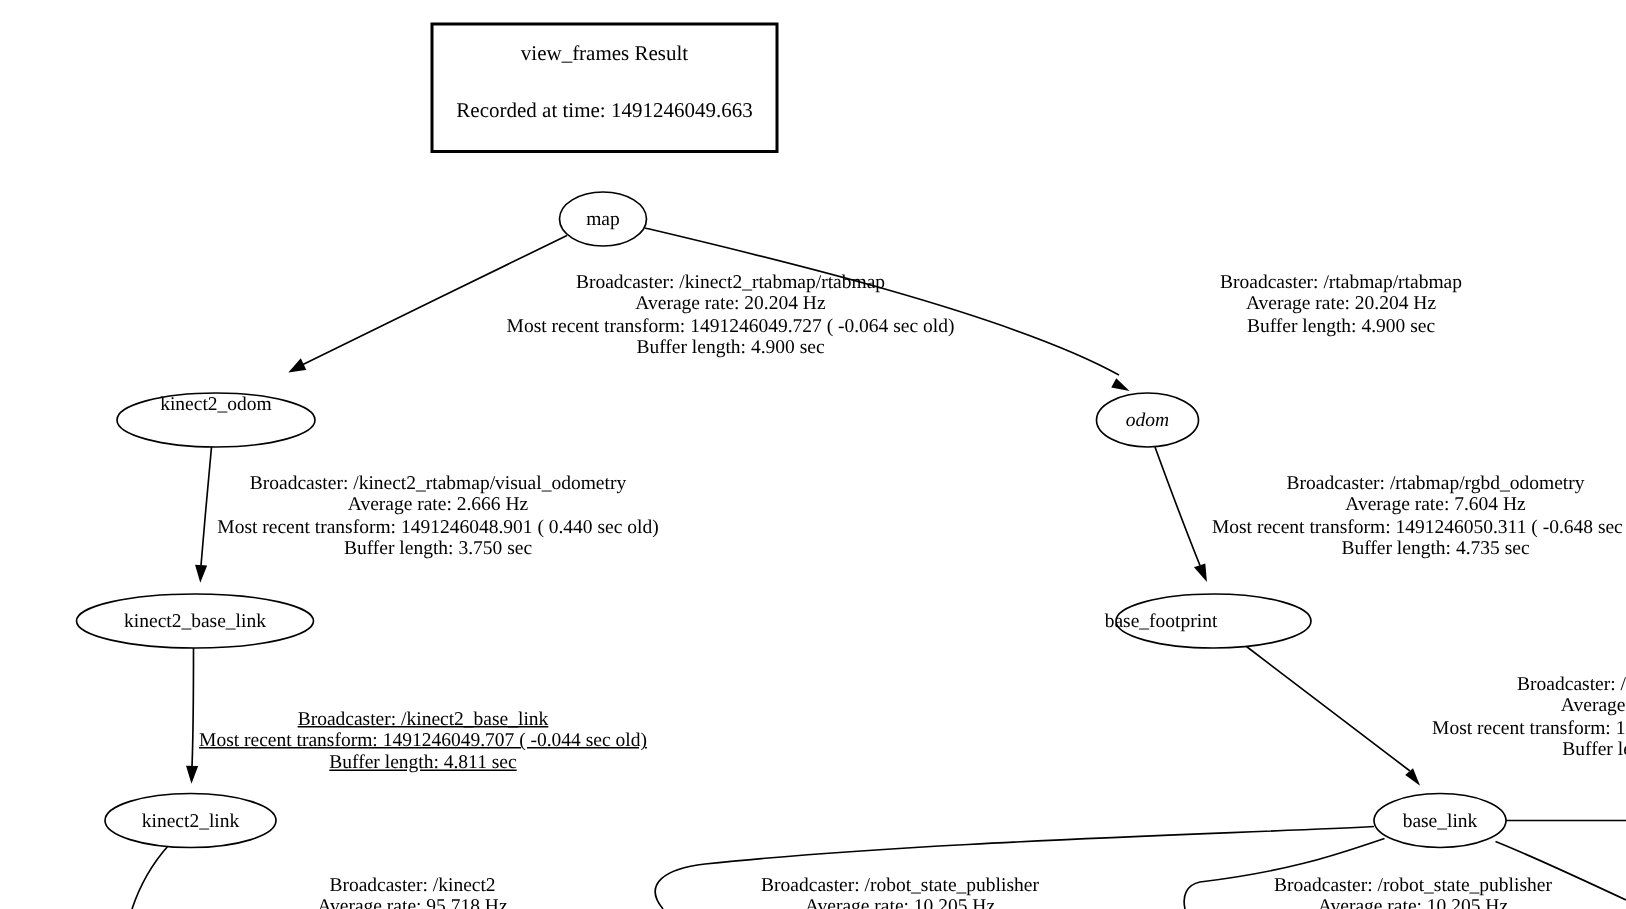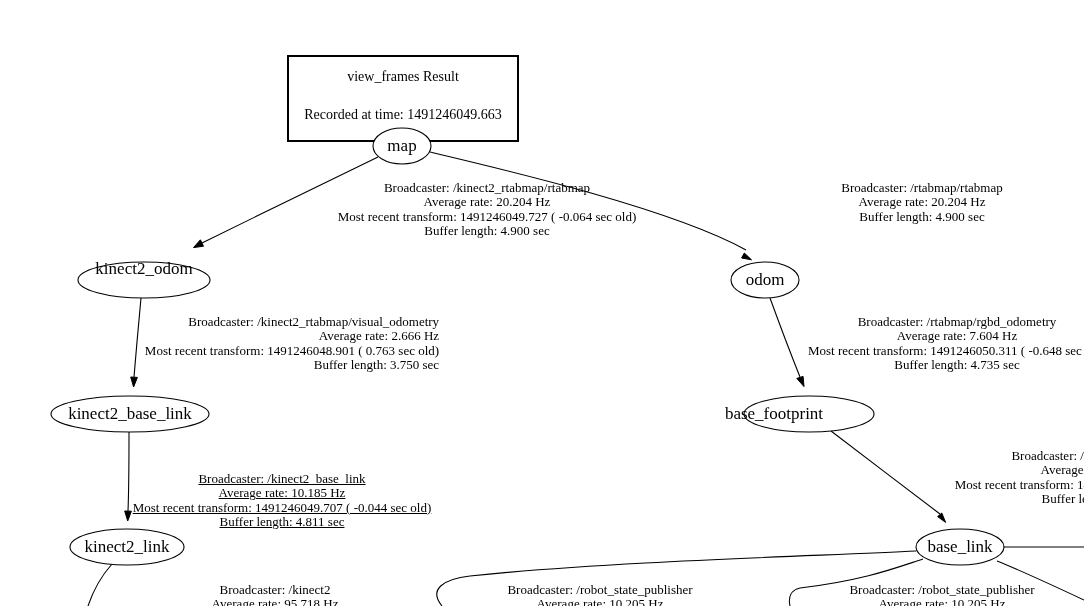--- a/index.html
+++ b/index.html
@@ -43,37 +43,36 @@
     fill: #ffffff;
     stroke: #000000;
     stroke-width: 1.1px;
   }
   .title-box {
     position: absolute;
     box-sizing: border-box;
     border: 2px solid #000000;
     background: #ffffff;
     text-align: center;
-    margin-top: 40px;
   }
   .title-line-1 {
     font-size: 14px;
     line-height: 16px;
     padding-top: 12px;
     white-space: nowrap;
   }
   .title-line-2 {
     font-size: 14px;
     line-height: 16px;
     padding-top: 22px;
     white-space: nowrap;
   }
   .node-label {
     position: absolute;
-    font-size: 17px;
+    font-size: 13px;
     line-height: 14px;
     text-align: center;
     white-space: nowrap;
     transform: translate(-50%, -50%);
     pointer-events: none;
   }
   .edge-label {
     position: absolute;
     font-size: 13px;
     line-height: 14.4px;
@@ -152,56 +151,55 @@
       <ellipse class="node-ellipse" cx="765" cy="280" rx="34" ry="18"></ellipse>
       <ellipse class="node-ellipse" cx="130" cy="414" rx="79" ry="18"></ellipse>
       <ellipse class="node-ellipse" cx="809" cy="414" rx="65" ry="18"></ellipse>
       <ellipse class="node-ellipse" cx="127" cy="547" rx="57" ry="18"></ellipse>
       <ellipse class="node-ellipse" cx="960" cy="547" rx="44" ry="18"></ellipse>
     </g>
   </svg>
 
   <div class="node-label" style="left:402px; top:146px;">map</div>
   <div class="node-label" style="left:144px; top:269px;">kinect2_odom</div>
-  <div class="node-label" style="left:765px; top:280px;">odom</div>
+  <div class="node-label" style="left:765px; top:280px;font-style:italic;">odom</div>
   <div class="node-label" style="left:130px; top:414px;">kinect2_base_link</div>
   <div class="node-label" style="left:774px; top:414px;">base_footprint</div>
   <div class="node-label" style="left:127px; top:547px;">kinect2_link</div>
   <div class="node-label" style="left:960px; top:547px;">base_link</div>
 
   <div class="edge-label" style="left:487px; top:181px;">
     <div>Broadcaster: /kinect2_rtabmap/rtabmap</div>
     <div>Average rate: 20.204 Hz</div>
     <div>Most recent transform: 1491246049.727 ( -0.064 sec old)</div>
     <div>Buffer length: 4.900 sec</div>
   </div>
 
-  <div class="edge-label" style="left:894px; top:181px;margin-left:28px;">
+  <div class="edge-label" style="left:894px; top:181px;">
     <div>Broadcaster: /rtabmap/rtabmap</div>
     <div>Average rate: 20.204 Hz</div>
     <div>Buffer length: 4.900 sec</div>
   </div>
 
-  <div class="edge-label" style="left:292px; top:315px;text-align:right;">
+  <div class="edge-label" style="left:292px; top:315px;">
     <div>Broadcaster: /kinect2_rtabmap/visual_odometry</div>
     <div>Average rate: 2.666 Hz</div>
-    <div>Most recent transform: 1491246048.901 ( 0.763 sec old)</div>
+    <div>Most recent transform: 1491246048.901 ( 0.440 sec old)</div>
     <div>Buffer length: 3.750 sec</div>
   </div>
 
   <div class="edge-label" style="left:957px; top:315px;">
     <div>Broadcaster: /rtabmap/rgbd_odometry</div>
     <div>Average rate: 7.604 Hz</div>
     <div>Most recent transform: 1491246050.311 ( -0.648 sec old)</div>
     <div>Buffer length: 4.735 sec</div>
   </div>
 
   <div class="edge-label" style="left:282px; top:472px;text-decoration:underline;">
     <div>Broadcaster: /kinect2_base_link</div>
-    <div>Average rate: 10.185 Hz</div>
     <div>Most recent transform: 1491246049.707 ( -0.044 sec old)</div>
     <div>Buffer length: 4.811 sec</div>
   </div>
 
   <div class="edge-label" style="left:1104px; top:449px;">
     <div>Broadcaster: /robot_state_publisher</div>
     <div>Average rate: 10.205 Hz</div>
     <div>Most recent transform: 1491246050.241 ( -0.578 sec old)</div>
     <div>Buffer length: 4.811 sec</div>
   </div>

